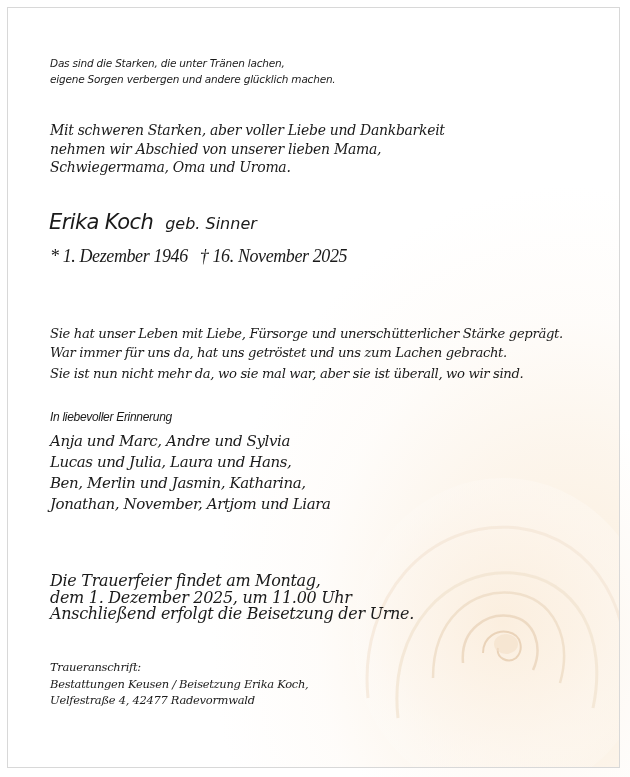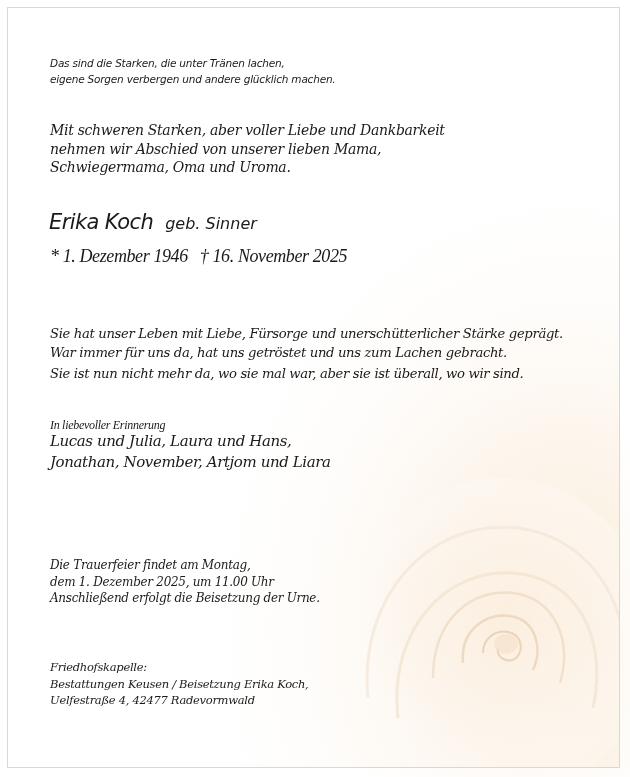--- a/index.html
+++ b/index.html
@@ -100,32 +100,31 @@
       top: 324px;
       font-size: 13.2px;
       line-height: 19px;
       letter-spacing: -0.35px;
     }
     .tribute .l3 { margin-top: 2px; display: block; }
     .memory-label {
       top: 410px;
       font-size: 12px;
       letter-spacing: -0.3px;
-      font-family: Liberation Serif, serif;
-      margin-top: 8px;
+      font-family: Liberation Sans, sans-serif;
     }
     .family {
       top: 431px;
       font-size: 15px;
       line-height: 21px;
       letter-spacing: -0.4px;
     }
     .service {
-      top: 557px;
-      font-size: 12px;
+      top: 573px;
+      font-size: 16px;
       line-height: 16.5px;
       letter-spacing: -0.3px;
     }
     .address {
       top: 659px;
       font-size: 11.5px;
       line-height: 16.5px;
       letter-spacing: -0.3px;
     }
     .line { display: block; }
@@ -182,27 +181,29 @@
 
 <div class="text tribute">
   <span class="line">Sie hat unser Leben mit Liebe, Fürsorge und unerschütterlicher Stärke geprägt.</span>
   <span class="line">War immer für uns da, hat uns getröstet und uns zum Lachen gebracht.</span>
   <span class="line l3">Sie ist nun nicht mehr da, wo sie mal war, aber sie ist überall, wo wir sind.</span>
 </div>
 
 <div class="text memory-label">In liebevoller Erinnerung</div>
 
 <div class="text family">
+  <span class="line">Anja und Marc, Andre und Sylvia</span>
   <span class="line">Lucas und Julia, Laura und Hans,</span>
+  <span class="line">Ben, Merlin und Jasmin, Katharina,</span>
   <span class="line">Jonathan, November, Artjom und Liara</span>
 </div>
 
 <div class="text service">
   <span class="line">Die Trauerfeier findet am Montag,</span>
   <span class="line">dem 1. Dezember 2025, um 11.00 Uhr</span>
   <span class="line">Anschließend erfolgt die Beisetzung der Urne.</span>
 </div>
 
 <div class="text address">
-  <span class="line">Friedhofskapelle:</span>
+  <span class="line">Traueranschrift:</span>
   <span class="line">Bestattungen Keusen / Beisetzung Erika Koch,</span>
   <span class="line">Uelfestraße 4, 42477 Radevormwald</span>
 </div>
 
 </body></html>

